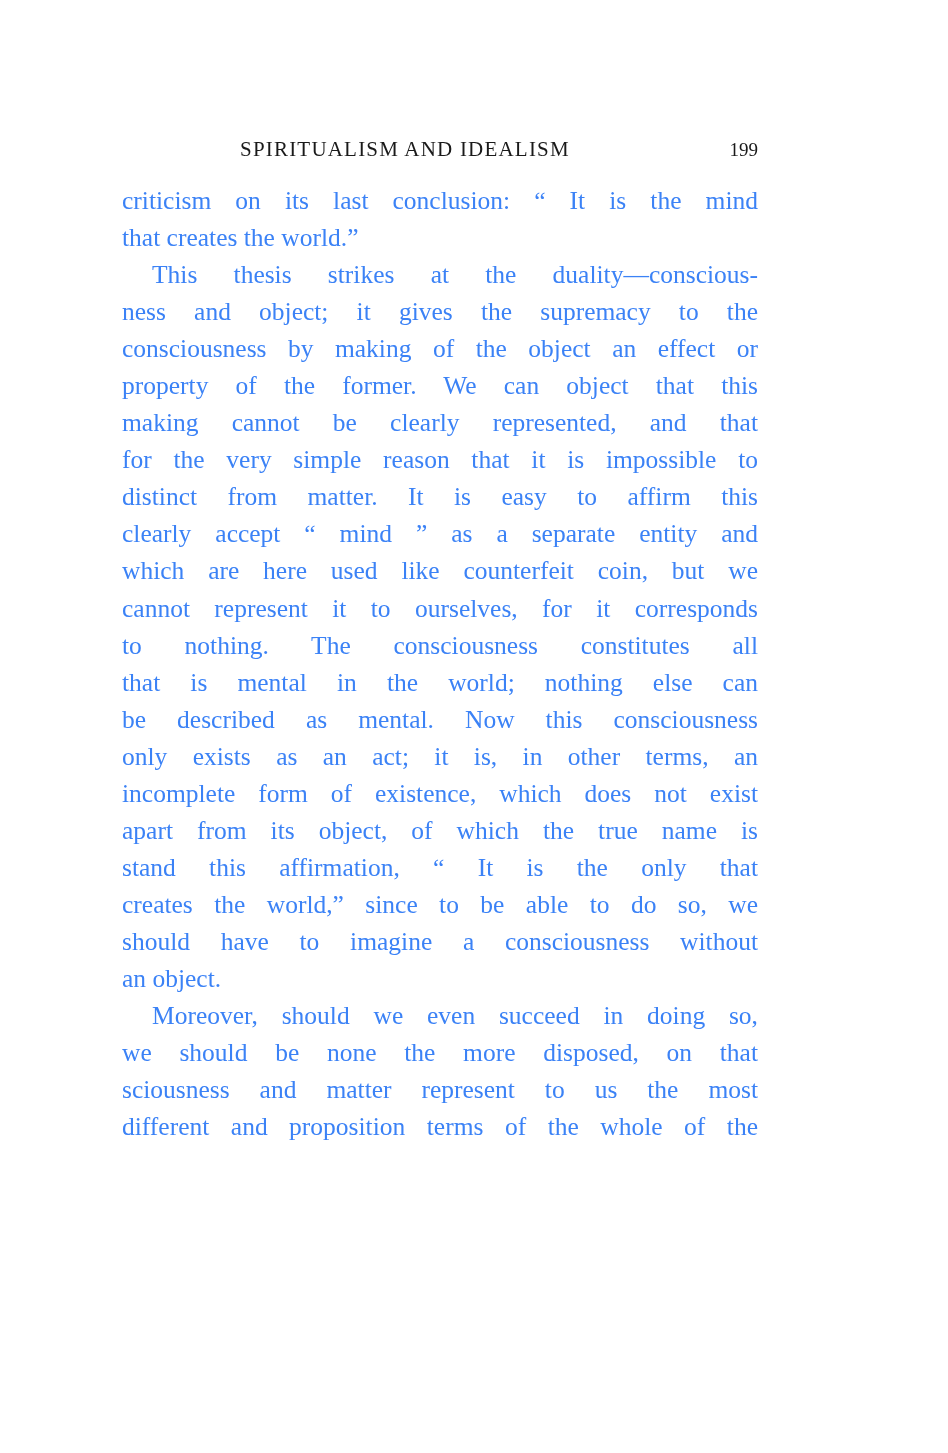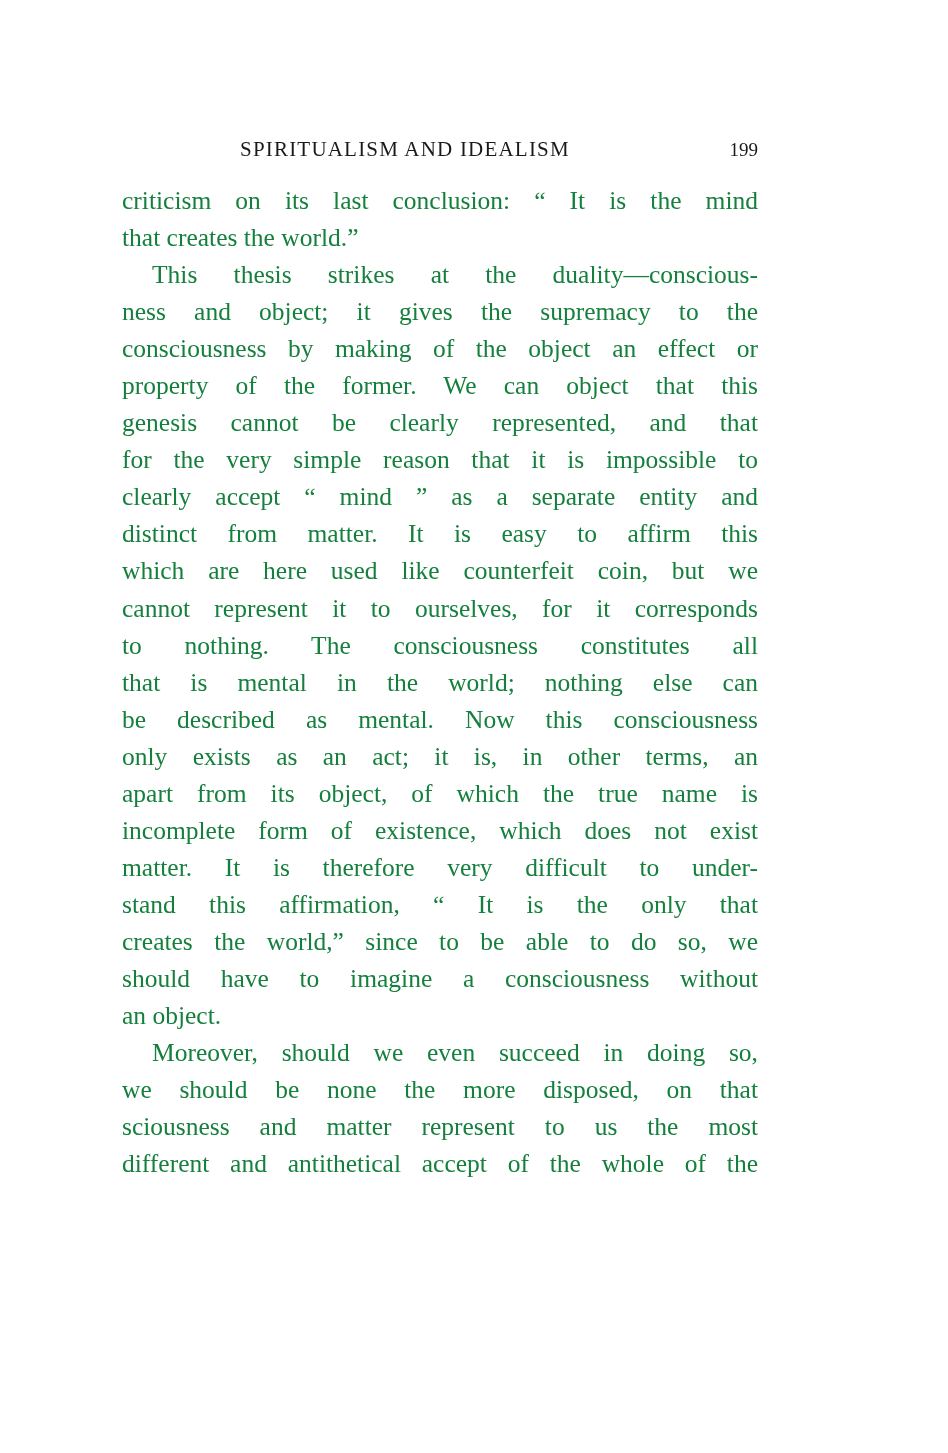--- a/index.html
+++ b/index.html
@@ -55,21 +55,21 @@
     .line {
       display: block;
       height: 37.05px;
       line-height: 37.05px;
       font-family: "Liberation Serif", serif;
       font-size: 25.5px;
       text-align: justify;
       text-align-last: justify;
       white-space: nowrap;
       overflow: visible;
-      color: #15803d;
+      color: #3b82f6;
     }
     .line.last {
       text-align-last: left;
     }
     .line.indent {
       padding-left: 30px;
     }
   </style>
 </head>
 <body>
@@ -80,35 +80,34 @@
     <span class="page-number">199</span>
   </div>
 
   <div class="body-text" id="body-text">
       <span class="line">criticism on its last conclusion: “ It is the mind</span>
       <span class="line last">that creates the world.”</span>
       <span class="line indent">This thesis strikes at the duality—conscious-</span>
       <span class="line">ness and object; it gives the supremacy to the</span>
       <span class="line">consciousness by making of the object an effect or</span>
       <span class="line">property of the former. We can object that this</span>
-      <span class="line">genesis cannot be clearly represented, and that</span>
+      <span class="line">making cannot be clearly represented, and that</span>
       <span class="line">for the very simple reason that it is impossible to</span>
+      <span class="line">distinct from matter. It is easy to affirm this</span>
       <span class="line">clearly accept “ mind ” as a separate entity and</span>
-      <span class="line">distinct from matter. It is easy to affirm this</span>
       <span class="line">which are here used like counterfeit coin, but we</span>
       <span class="line">cannot represent it to ourselves, for it corresponds</span>
       <span class="line">to nothing. The consciousness constitutes all</span>
       <span class="line">that is mental in the world; nothing else can</span>
       <span class="line">be described as mental. Now this consciousness</span>
       <span class="line">only exists as an act; it is, in other terms, an</span>
+      <span class="line">incomplete form of existence, which does not exist</span>
       <span class="line">apart from its object, of which the true name is</span>
-      <span class="line">incomplete form of existence, which does not exist</span>
-      <span class="line">matter. It is therefore very difficult to under-</span>
       <span class="line">stand this affirmation, “ It is the only that</span>
       <span class="line">creates the world,” since to be able to do so, we</span>
       <span class="line">should have to imagine a consciousness without</span>
       <span class="line last">an object.</span>
       <span class="line indent">Moreover, should we even succeed in doing so,</span>
       <span class="line">we should be none the more disposed, on that</span>
       <span class="line">sciousness and matter represent to us the most</span>
-      <span class="line">different and antithetical accept of the whole of the</span>
+      <span class="line">different and proposition terms of the whole of the</span>
     </div>
 </div>
 
 </body></html>

